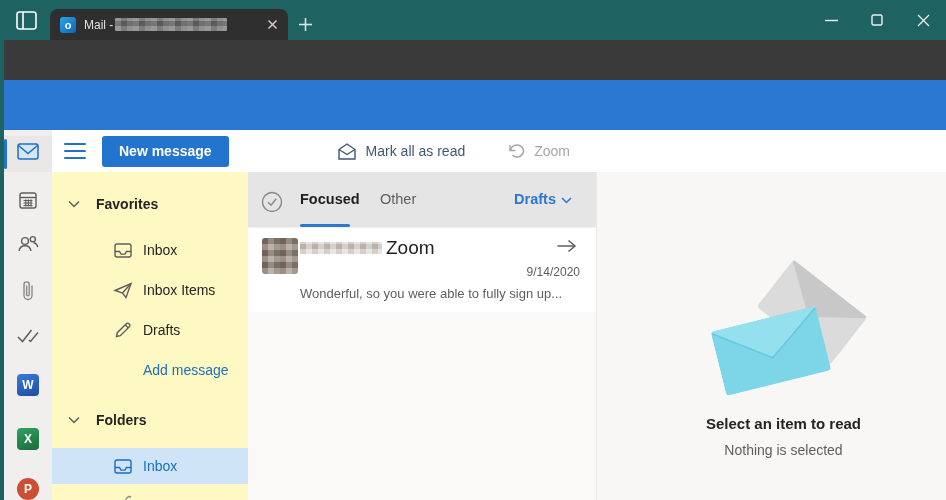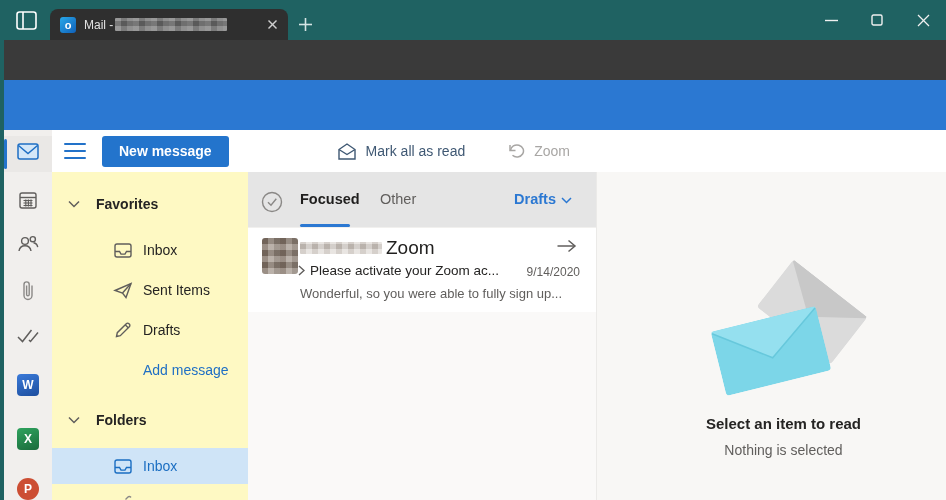--- a/index.html
+++ b/index.html
@@ -393,21 +393,21 @@
       </span>
       <span class="t">Inbox</span>
     </div>
     <div class="frow" style="top:100px;">
       <span class="_fic">
         <svg width="20" height="17" viewBox="0 0 20 17" fill="none" stroke="#605e5c" stroke-width="1.4">
           <path d="M2 8.5L18 1.5 13 15.5l-3.5-4.5z"></path>
             <path d="M9.5 11L18 1.5"></path>
         </svg>
       </span>
-      <span class="t">Sent Items</span>
+      <span class="t">Inbox Items</span>
     </div>
     <div class="frow" style="top:140px;">
       <span class="_fic">
         <svg width="18" height="18" viewBox="0 0 18 18" fill="none" stroke="#605e5c" stroke-width="1.4">
           <path d="M2.5 15.5l.8-3.8 9-9a1.8 1.8 0 0 1 2.6 0l.4.4a1.8 1.8 0 0 1 0 2.6l-9 9z"></path>
             <path d="M11.2 3.8l3 3"></path>
         </svg>
       </span>
       <span class="t">Drafts</span>
     </div>
@@ -457,26 +457,20 @@
       <div class="m1">
         <div class="blur blur-sender"></div>
         <span class="sender">Zoom</span>
       </div>
       <div class="m-arrow">
         <svg width="21" height="16" viewBox="0 0 21 16" fill="none" stroke="#605e5c" stroke-width="1.5">
           <path d="M1.5 8h17"></path>
             <path d="M12.5 2.5L19 8l-6.5 5.5"></path>
         </svg>
       </div>
-      <div class="m2">
-        <svg width="7" height="11" viewBox="0 0 7 11" fill="none" stroke="#605e5c" stroke-width="1.4">
-            <polyline points="1,1 6,5.5 1,10"></polyline>
-          </svg>
-        <span class="subj">Please activate your Zoom ac...</span>
-      </div>
       <div class="m-date">9/14/2020</div>
       <div class="m3">Wonderful, so you were able to fully sign up...</div>
     </div>
   </div>
 
   <div class="abs rpane">
     <div class="env" style="left:168px;top:110px;transform:rotate(38deg);">
       <svg width="94" height="60" viewBox="0 0 94 60">
         <rect x="0" y="0" width="94" height="60" rx="4" fill="#dbdbdb"></rect>
         <path d="M1 2 L47 36 L93 2 L93 0 H1 Z" fill="#c8c8c8"></path>

